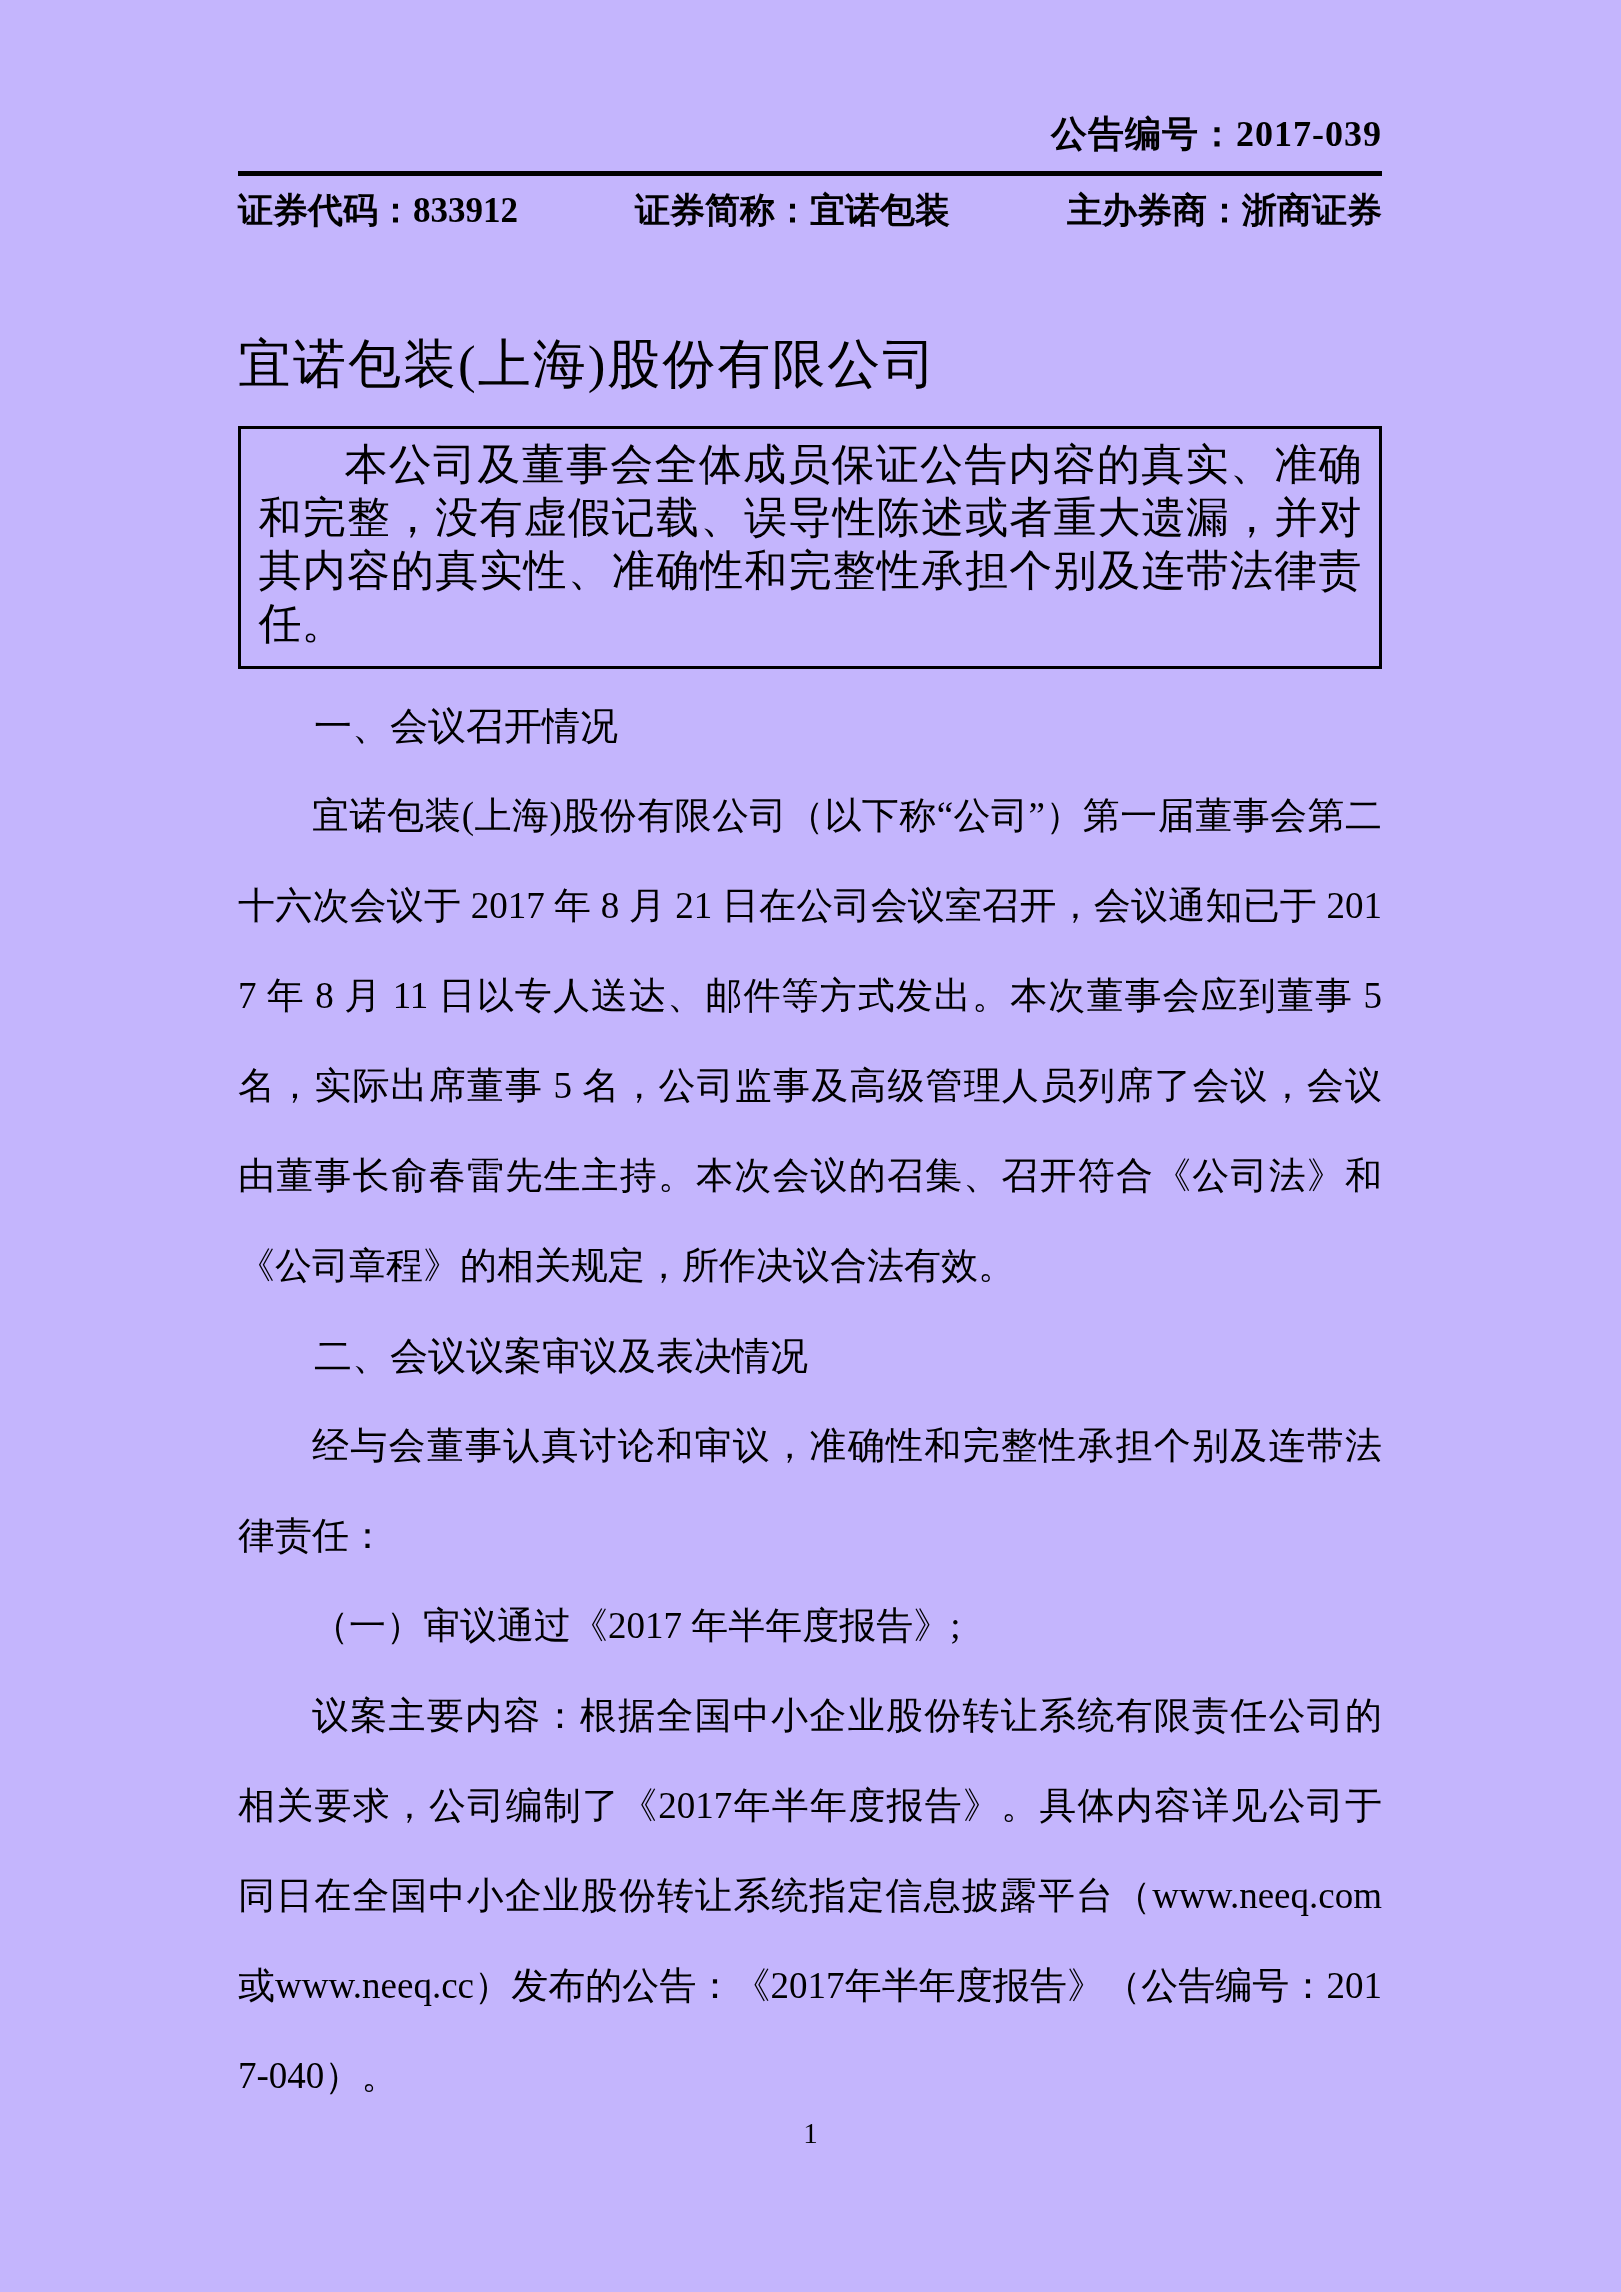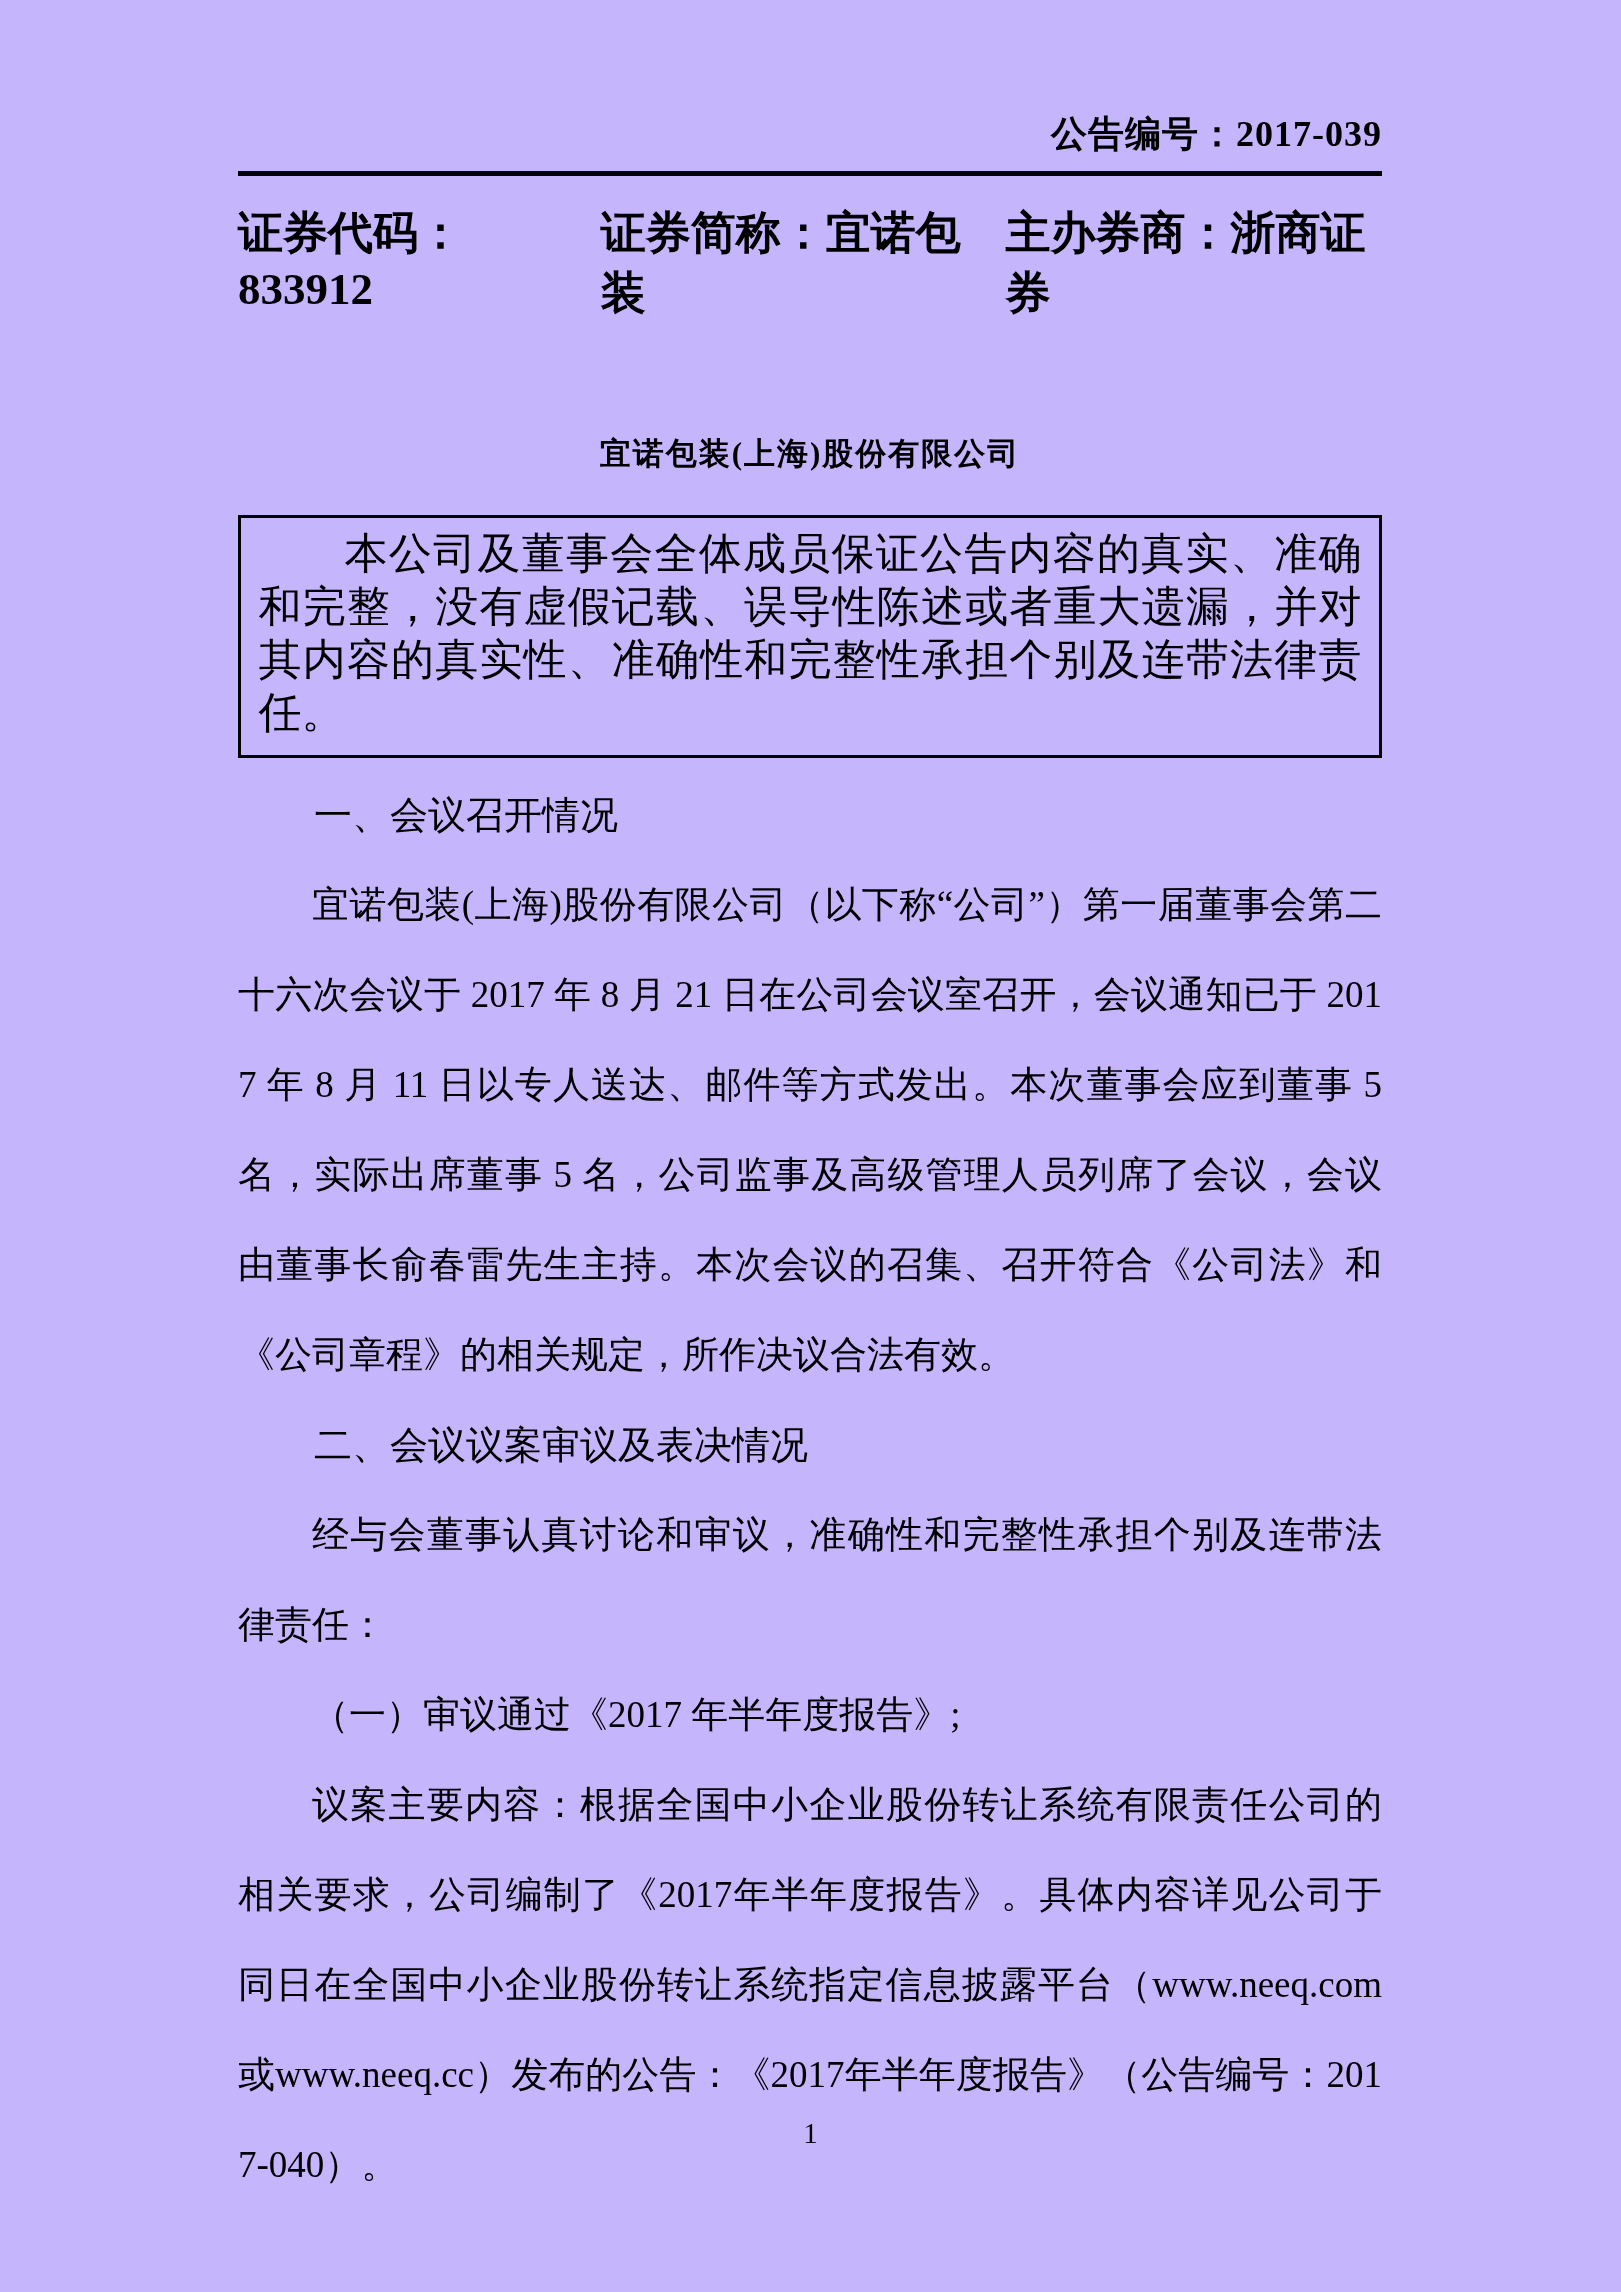--- a/index.html
+++ b/index.html
@@ -31,29 +31,29 @@
     letter-spacing: 1px;
   }
   .top-rule {
     height: 4.9px;
     background: #000000;
     margin-top: 11.8px;
   }
   .header-row {
     display: flex;
     justify-content: space-between;
-    margin-top: 27px;
-    font-size: 45px;
+    margin-top: 11px;
+    font-size: 35px;
     font-weight: bold;
     gap: 28px;
   }
   .doc-title {
-    text-align: center;
-    font-size: 31px;
-    font-weight: bold;
+    text-align: left;
+    font-size: 53px;
+    font-weight: normal;
     line-height: 57px;
     letter-spacing: 2px;
   }
   .doc-title.first { margin-top: 102px; }
   .doc-title.second { margin-top: 43px; }
   .disclaimer-box {
     border: 3.9px solid #000000;
     margin-top: 33px;
     padding: 9.8px 17.6px 15.7px 17.6px;
     font-size: 43px;

